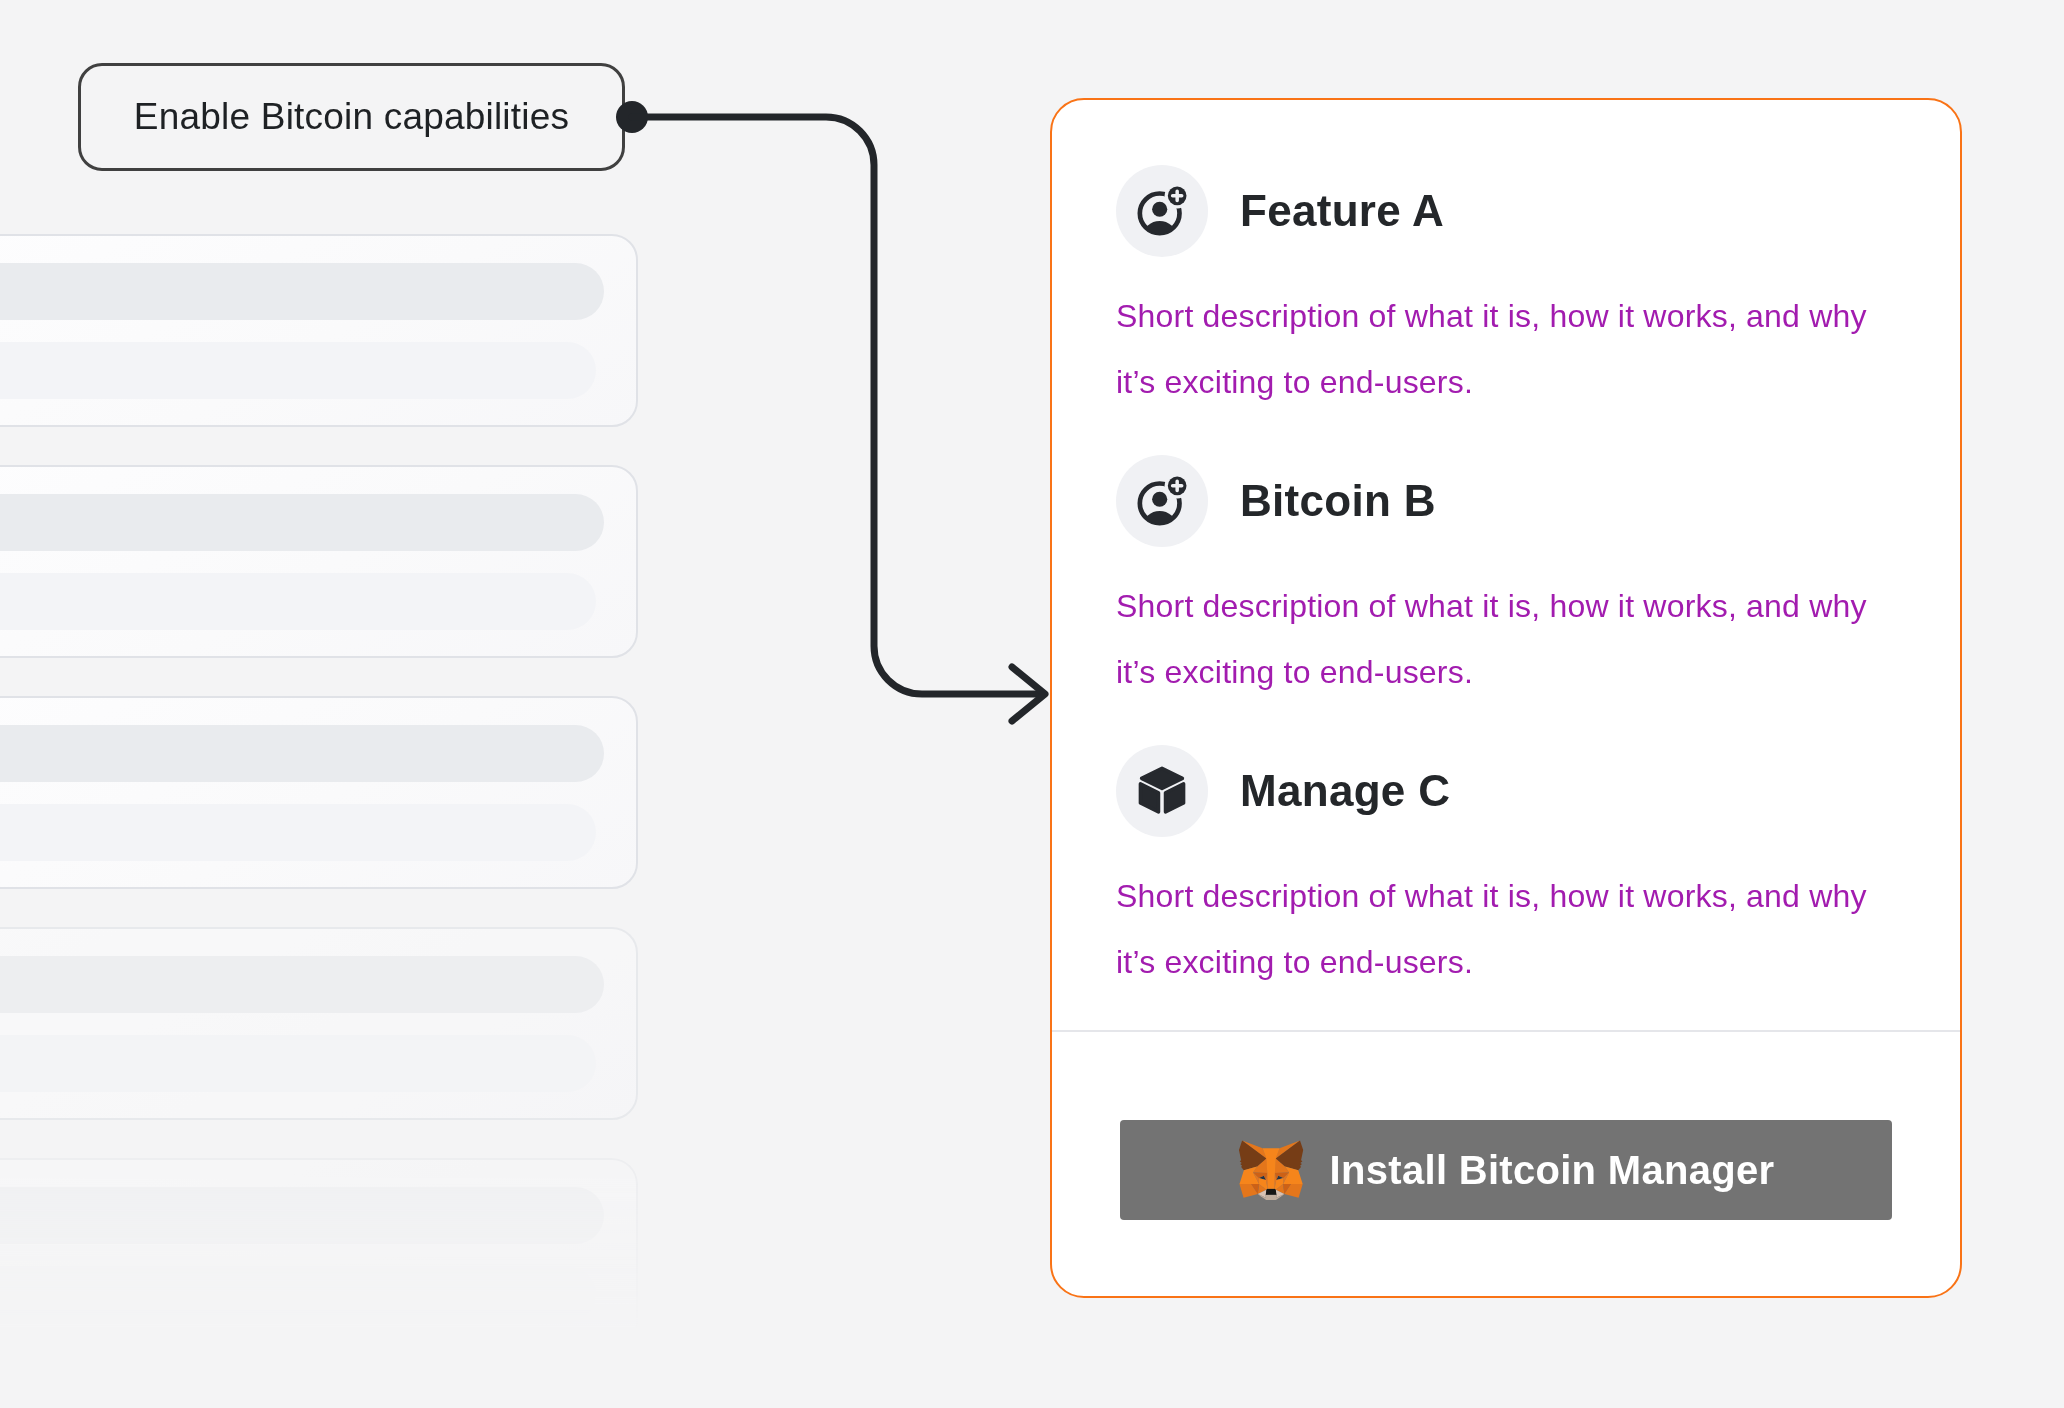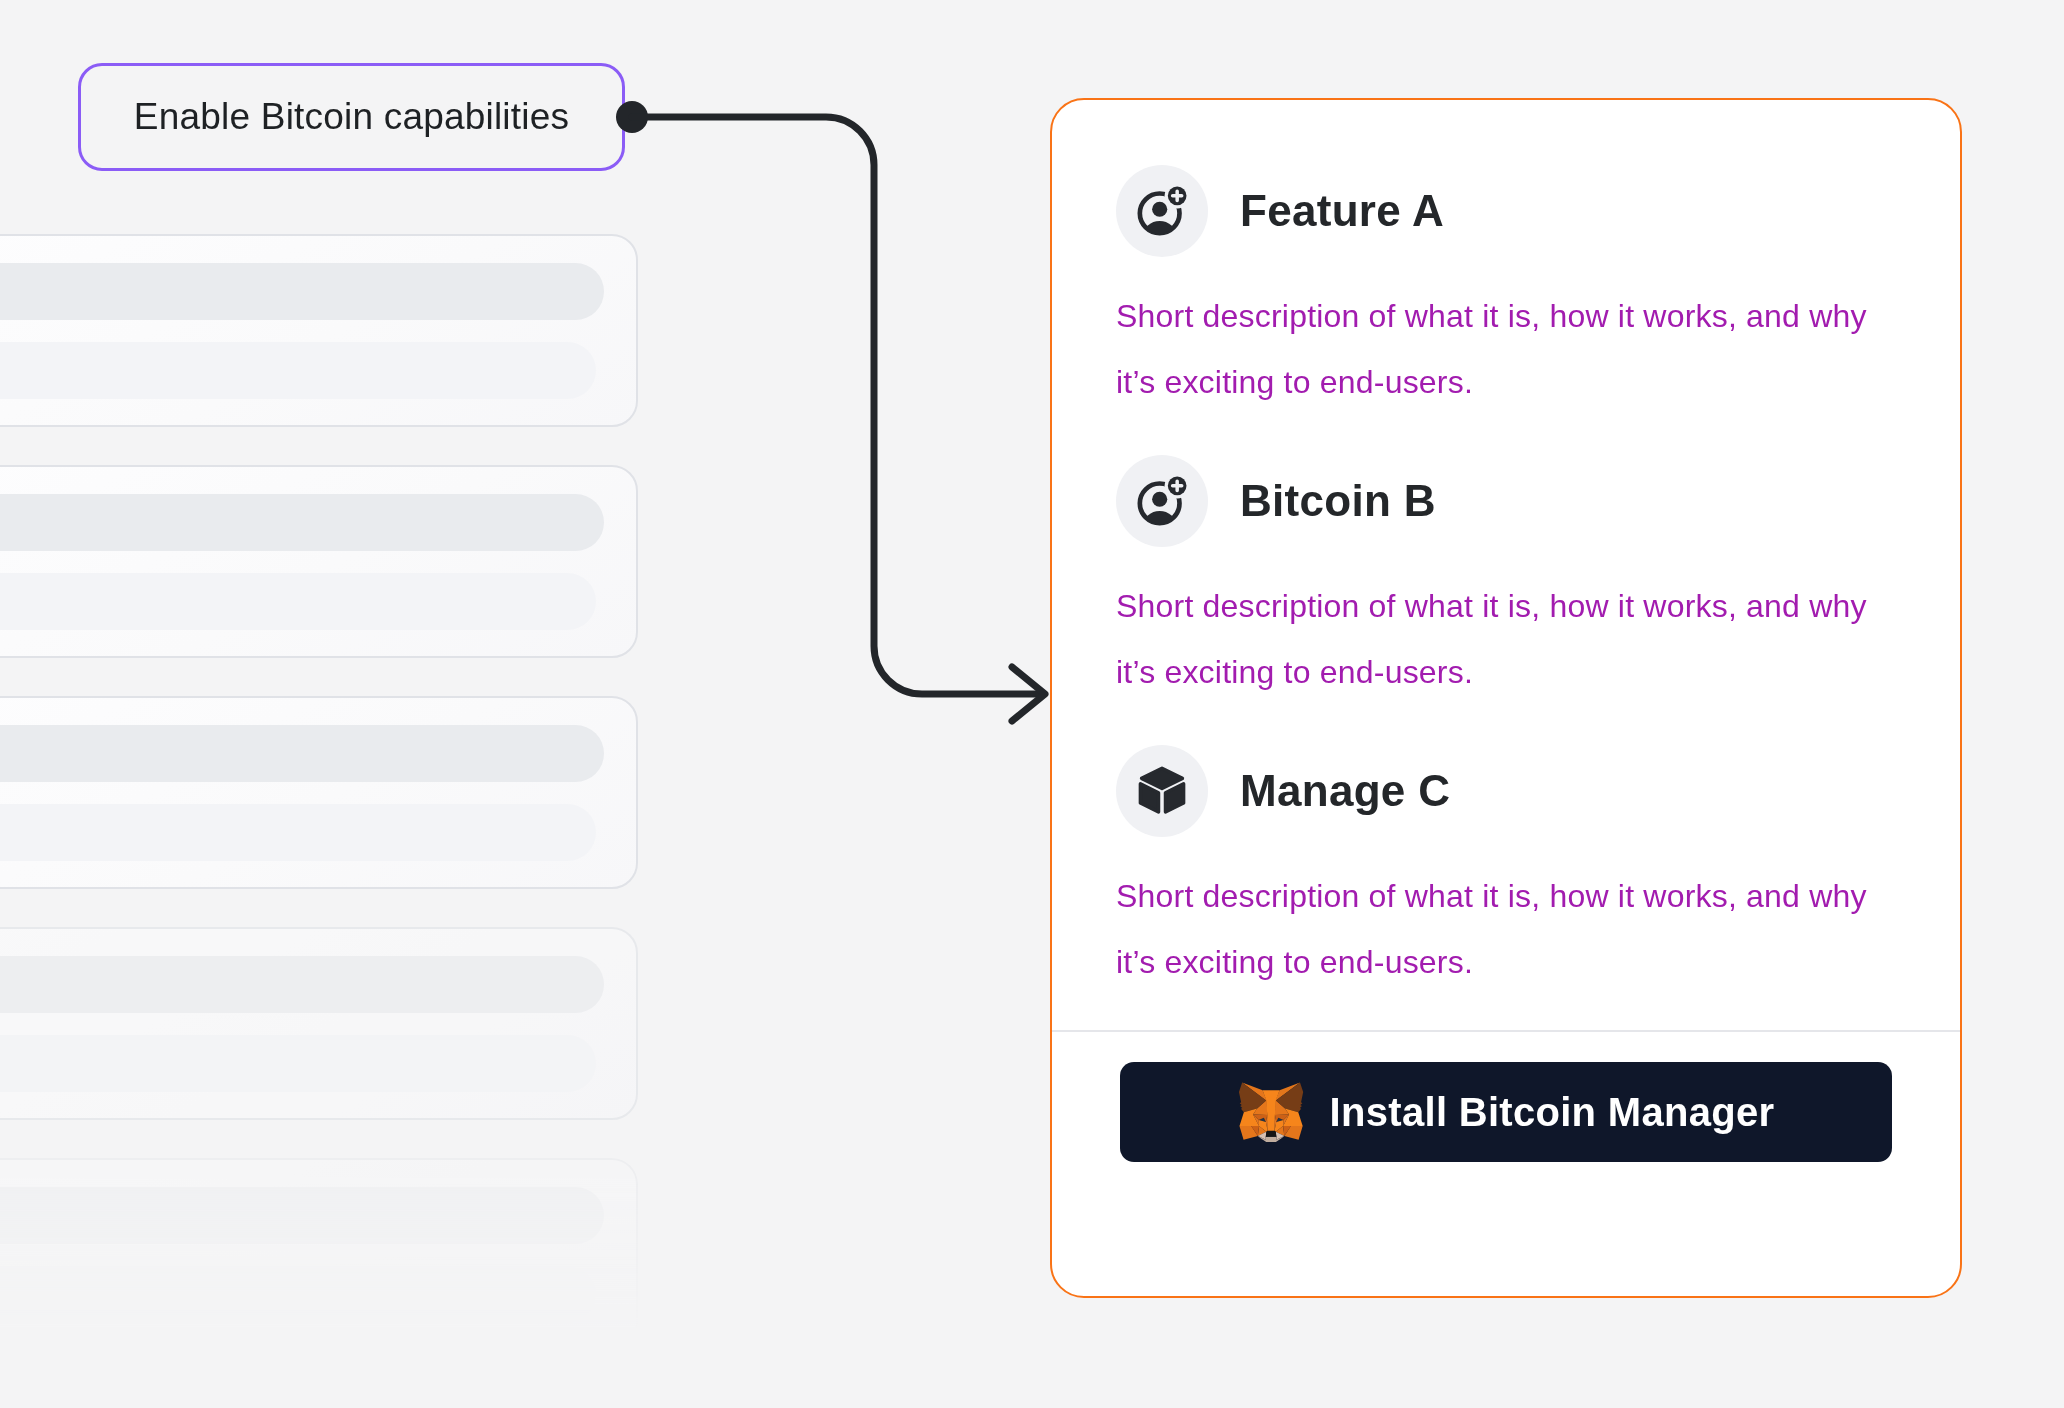--- a/index.html
+++ b/index.html
@@ -8,21 +8,21 @@
     width:2064px;height:1408px;
     background:#f4f4f5;
     font-family:"Liberation Sans", sans-serif;
     overflow:hidden;
   }
   .stage{position:relative;width:2064px;height:1408px;overflow:hidden;}
 
   
   .callout{
     position:absolute;left:78px;top:63px;width:547px;height:108px;
-    border:3px solid #8b5cf6;border-radius:24px;
+    border:3px solid #404040;border-radius:24px;
     display:flex;align-items:center;justify-content:center;
     box-sizing:border-box;
     font-size:37px;font-weight:500;color:#1e2124;letter-spacing:.2px;
   }
 
   .connector{position:absolute;left:0;top:0;pointer-events:none;}
 
   
   .skel{
     position:absolute;left:-64px;width:702px;height:193px;
@@ -61,22 +61,22 @@
     margin:26px 0 0;max-width:820px;
     font-size:32px;line-height:66px;color:#a21caf;letter-spacing:.2px;
   }
 
   
   .card-bottom{
     position:absolute;left:0;right:0;top:930px;bottom:0;
     border-top:2px solid #e5e6ea;
   }
   .cta{
-    margin:30px auto 0;width:772px;height:100px;
-    background:#0f172a;border:none;border-radius:14px;
+    margin:88px auto 0;width:772px;height:100px;
+    background:#737373;border:none;border-radius:4px;
     display:flex;align-items:center;justify-content:center;gap:26px;
     cursor:pointer;
   }
   .cta-label{font-size:40px;font-weight:700;color:#ffffff;letter-spacing:.3px;}
   .footnote{
     margin-top:25px;text-align:center;
     font-size:37px;color:#5d646e;letter-spacing:.2px;
   }
 </style>
 </head>

